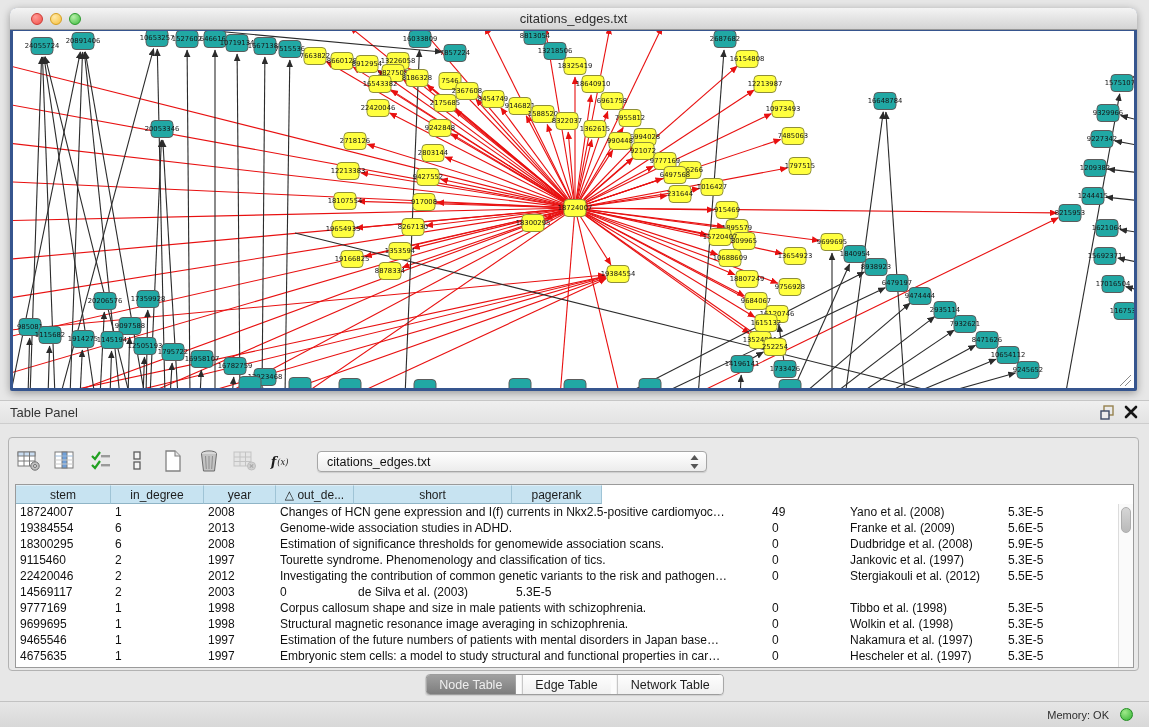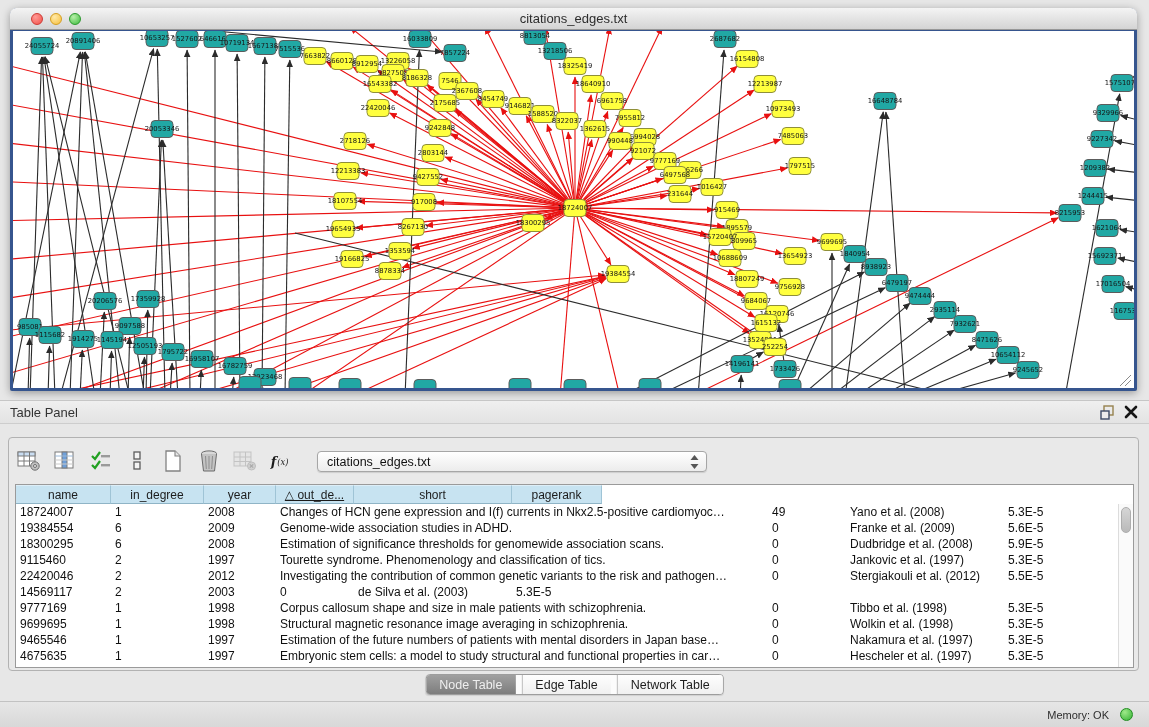--- a/index.html
+++ b/index.html
@@ -800,41 +800,41 @@
       <span class="dd-text">citations_edges.txt</span>
       <svg class="dd-arrows" width="9" height="14" viewBox="0 0 9 14">
         <path d="M4.5,0 L8.5,5 L0.5,5 z" fill="#555"></path>
         <path d="M4.5,14 L8.5,9 L0.5,9 z" fill="#555"></path>
       </svg>
     </div>
   </div>
 
   <div class="table-outer">
     <div class="thead" id="thead">
-        <div class="th" style="width: 95px;">name</div>
+        <div class="th" style="width: 95px;">stem</div>
         <div class="th" style="width: 93px;">in_degree</div>
         <div class="th" style="width: 72px;">year</div>
-        <div class="th" style="width: 78px; text-decoration: underline;">△ out_de...</div>
+        <div class="th" style="width: 78px;">△ out_de...</div>
         <div class="th" style="width: 158px;">short</div>
         <div class="th" style="width: 90px;">pagerank</div>
       </div>
     <div class="tbody" id="tbody">
         <div class="tr">
           <div class="td" style="width: 95px;">18724007</div>
           <div class="td" style="width: 93px;">1</div>
           <div class="td" style="width: 72px;">2008</div>
           <div class="td" style="width: 492px;">Changes of HCN gene expression and I(f) currents in Nkx2.5-positive cardiomyoc…</div>
           <div class="td" style="width: 78px;">49</div>
           <div class="td" style="width: 158px;">Yano et al. (2008)</div>
           <div class="td" style="width: 90px;">5.3E-5</div>
         </div>
         <div class="tr">
           <div class="td" style="width: 95px;">19384554</div>
           <div class="td" style="width: 93px;">6</div>
-          <div class="td" style="width: 72px;">2009</div>
+          <div class="td" style="width: 72px;">2013</div>
           <div class="td" style="width: 492px;">Genome-wide association studies in ADHD.</div>
           <div class="td" style="width: 78px;">0</div>
           <div class="td" style="width: 158px;">Franke et al. (2009)</div>
           <div class="td" style="width: 90px;">5.6E-5</div>
         </div>
         <div class="tr">
           <div class="td" style="width: 95px;">18300295</div>
           <div class="td" style="width: 93px;">6</div>
           <div class="td" style="width: 72px;">2008</div>
           <div class="td" style="width: 492px;">Estimation of significance thresholds for genomewide association scans.</div>

